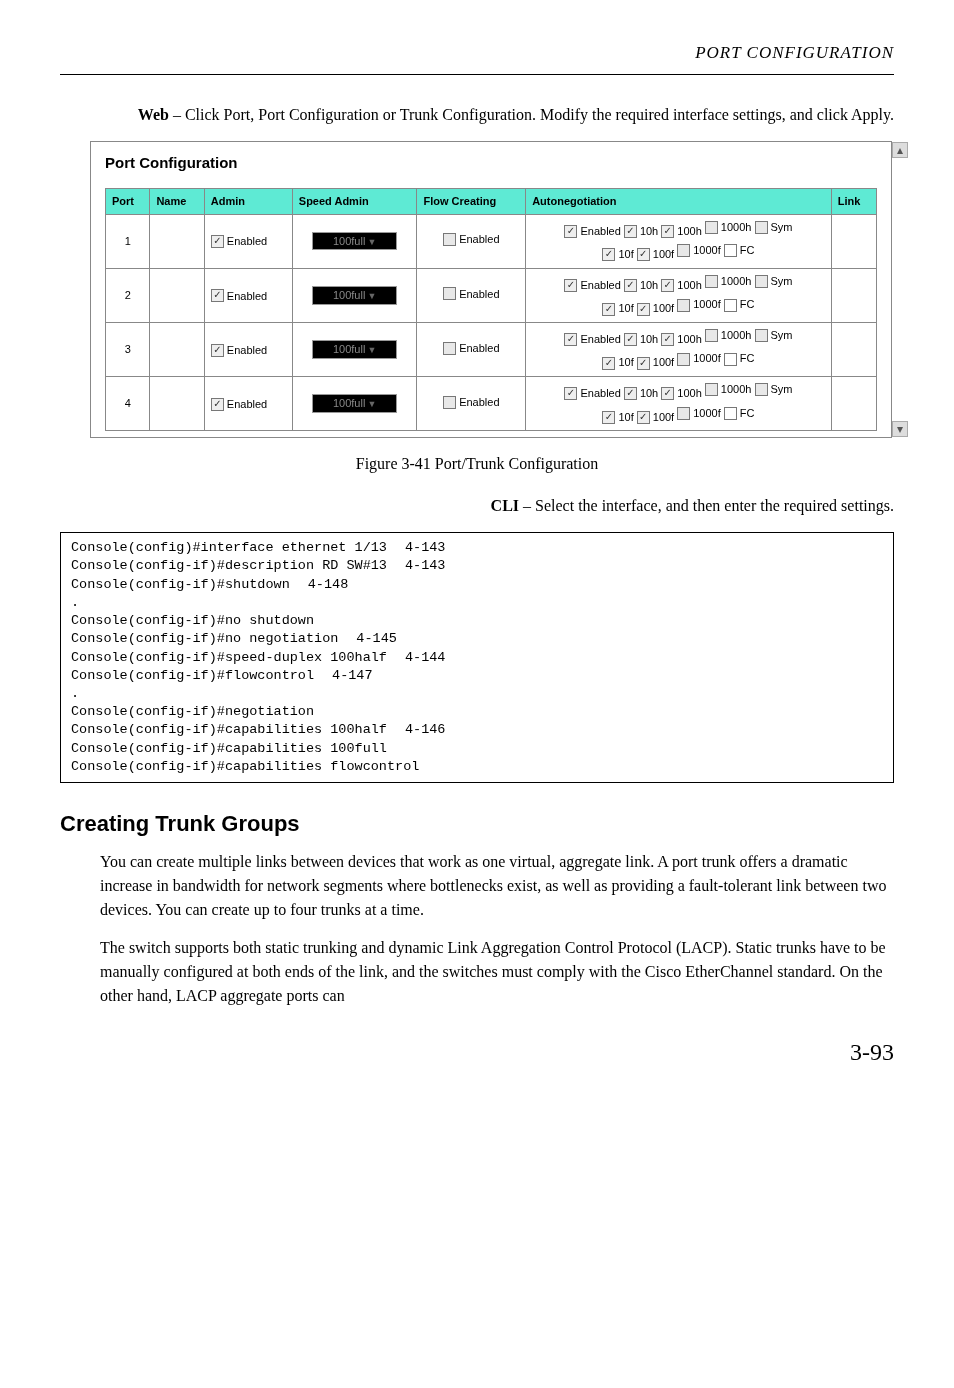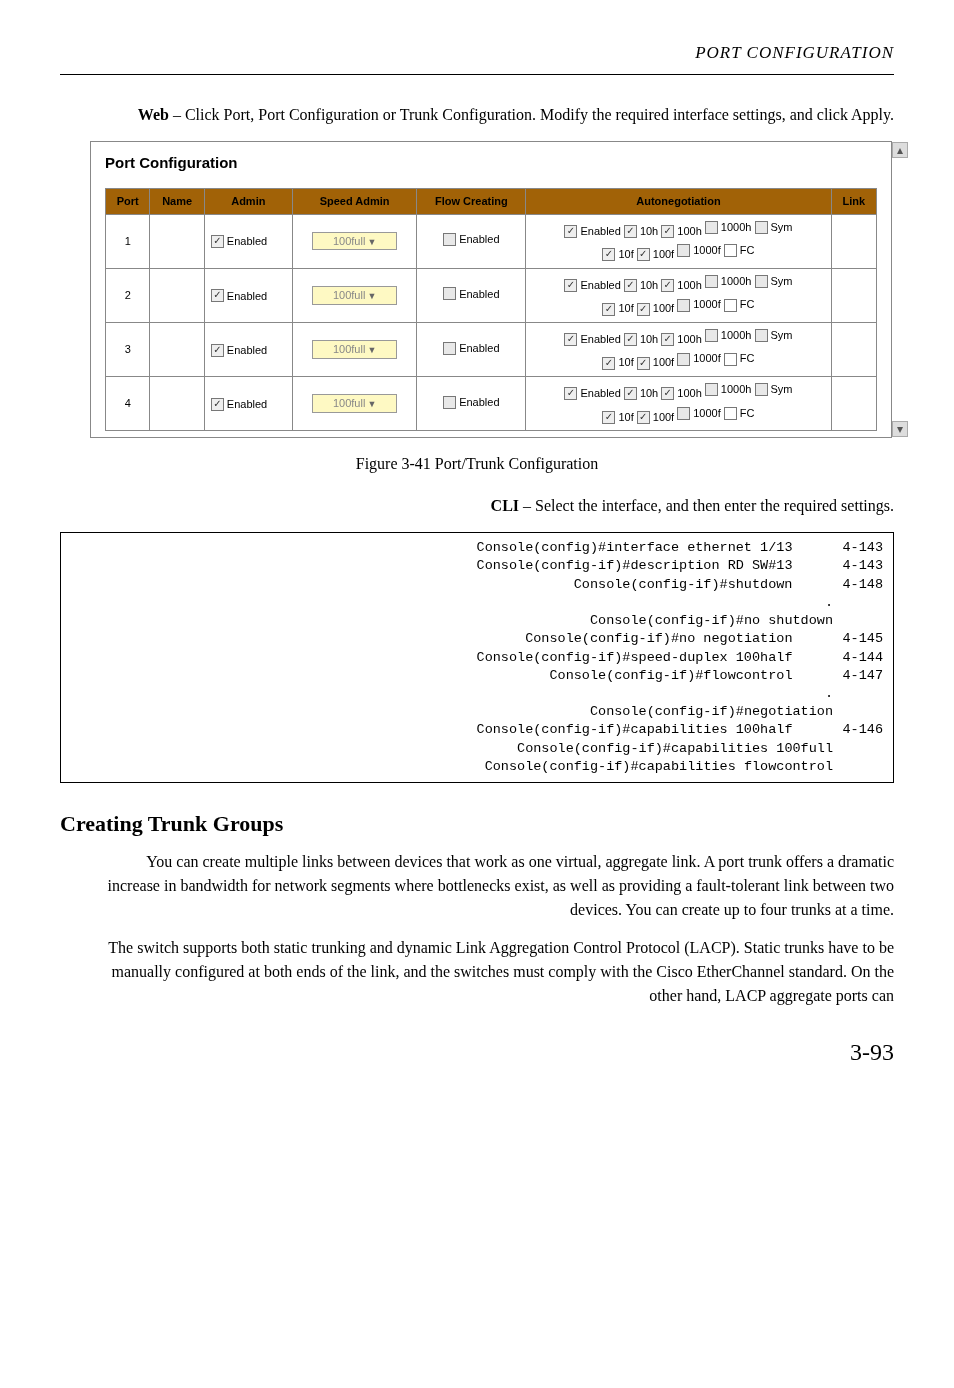--- a/index.html
+++ b/index.html
@@ -54,40 +54,40 @@
     font-size: 11px;
   }
   table.pc th, table.pc td {
     border: 1px solid #888;
     padding: 4px 6px;
     vertical-align: middle;
     background: #fff;
   }
   table.pc th {
     font-weight: bold;
-    text-align: center;
-    background: #a16207;
+    text-align: left;
+    background: #5eead4;
   }
   td.center { text-align: center; }
   .ctl {
     display: inline-flex;
     align-items: center;
     gap: 3px;
   }
   .cb {
     display:inline-block; width:11px; height:11px;
     border:1px solid #777; background:#eee; color:#333;
     font-size:10px; line-height:10px; text-align:center;
     font-family: Arial, sans-serif;
     vertical-align: middle;
   }
   .cb.gray { background:#e8e8e8; color:#888; }
   .cb.blank { background:#fff; }
   .sel {
-    display:inline-block; border:1px solid #999; background:#fef9c3;
+    display:inline-block; border:1px solid #999; background:#000000;
     padding:0 20px; font-size:11px; color:#888; position:relative;
   }
   .sel .arrow {
     display:inline-block; margin-left:2px; font-size:9px; color:#666;
   }
   .auton-inner {
     line-height: 1.6;
     text-align: center;
   }
   .auton-inner .row2 { margin-top:2px; }
@@ -112,32 +112,32 @@
   .codeblock {
     border: 1px solid #000;
     font-family: "Courier New", monospace;
     font-size: 13.5px;
     padding: 6px 10px;
     margin: 10px 0 24px 0;
     line-height: 1.35;
     white-space: pre;
     overflow: hidden;
   }
-  .code-row { display:flex; justify-content:flex-end;gap:32px; }
+  .code-row { display:flex; justify-content:flex-start; }
   .code-row .ref { padding-left:18px;}
   h2.section {
-    font-family: Liberation Serif, serif;
+    font-family: Liberation Sans, sans-serif;
     font-weight: bold;
     font-size: 22px;
     margin: 10px 0 10px 0;
   }
   .indent-block {
     margin-left: 40px;
   }
-  .indent-block p { margin: 0 0 14px 0; text-align: right; }
+  .indent-block p { margin: 0 0 14px 0; }
   .page-num {
     text-align: right;
     font-size: 24px;
     margin-top: 26px;
   }
 </style>
 </head>
 <body>
 
 <div class="running-head">PORT CONFIGURATION</div>

